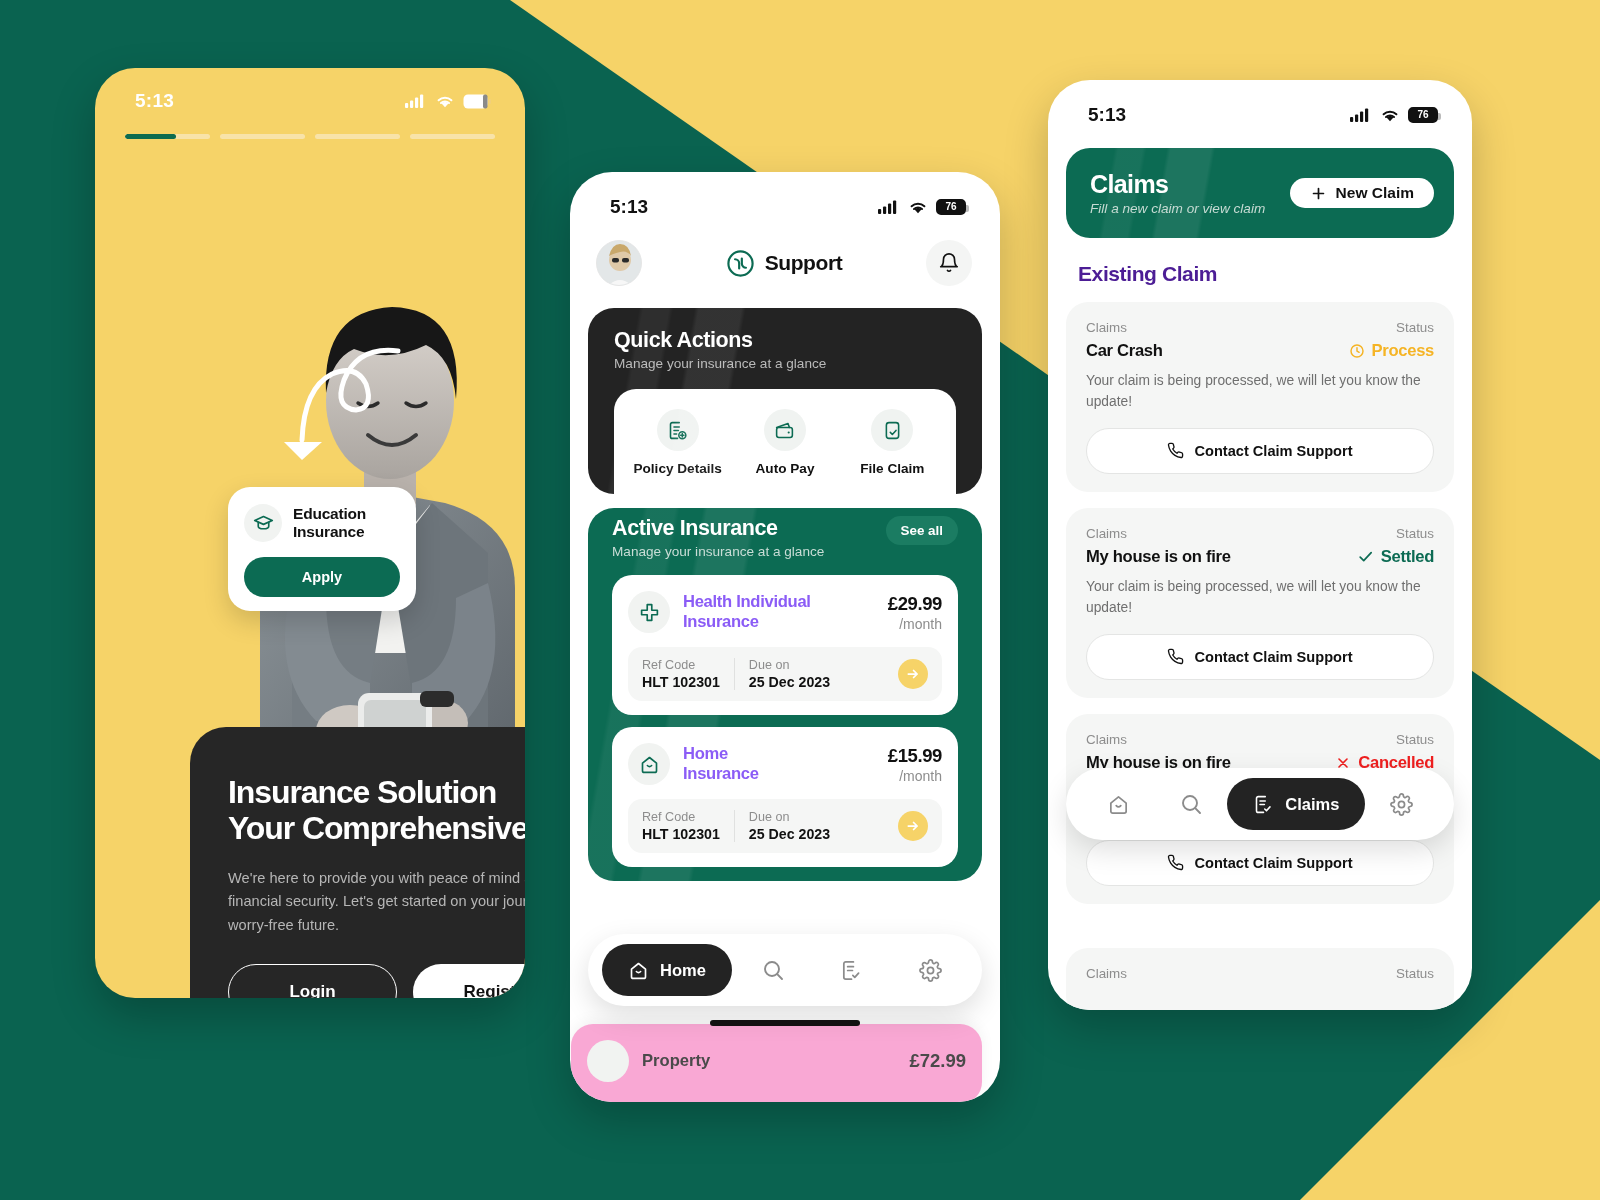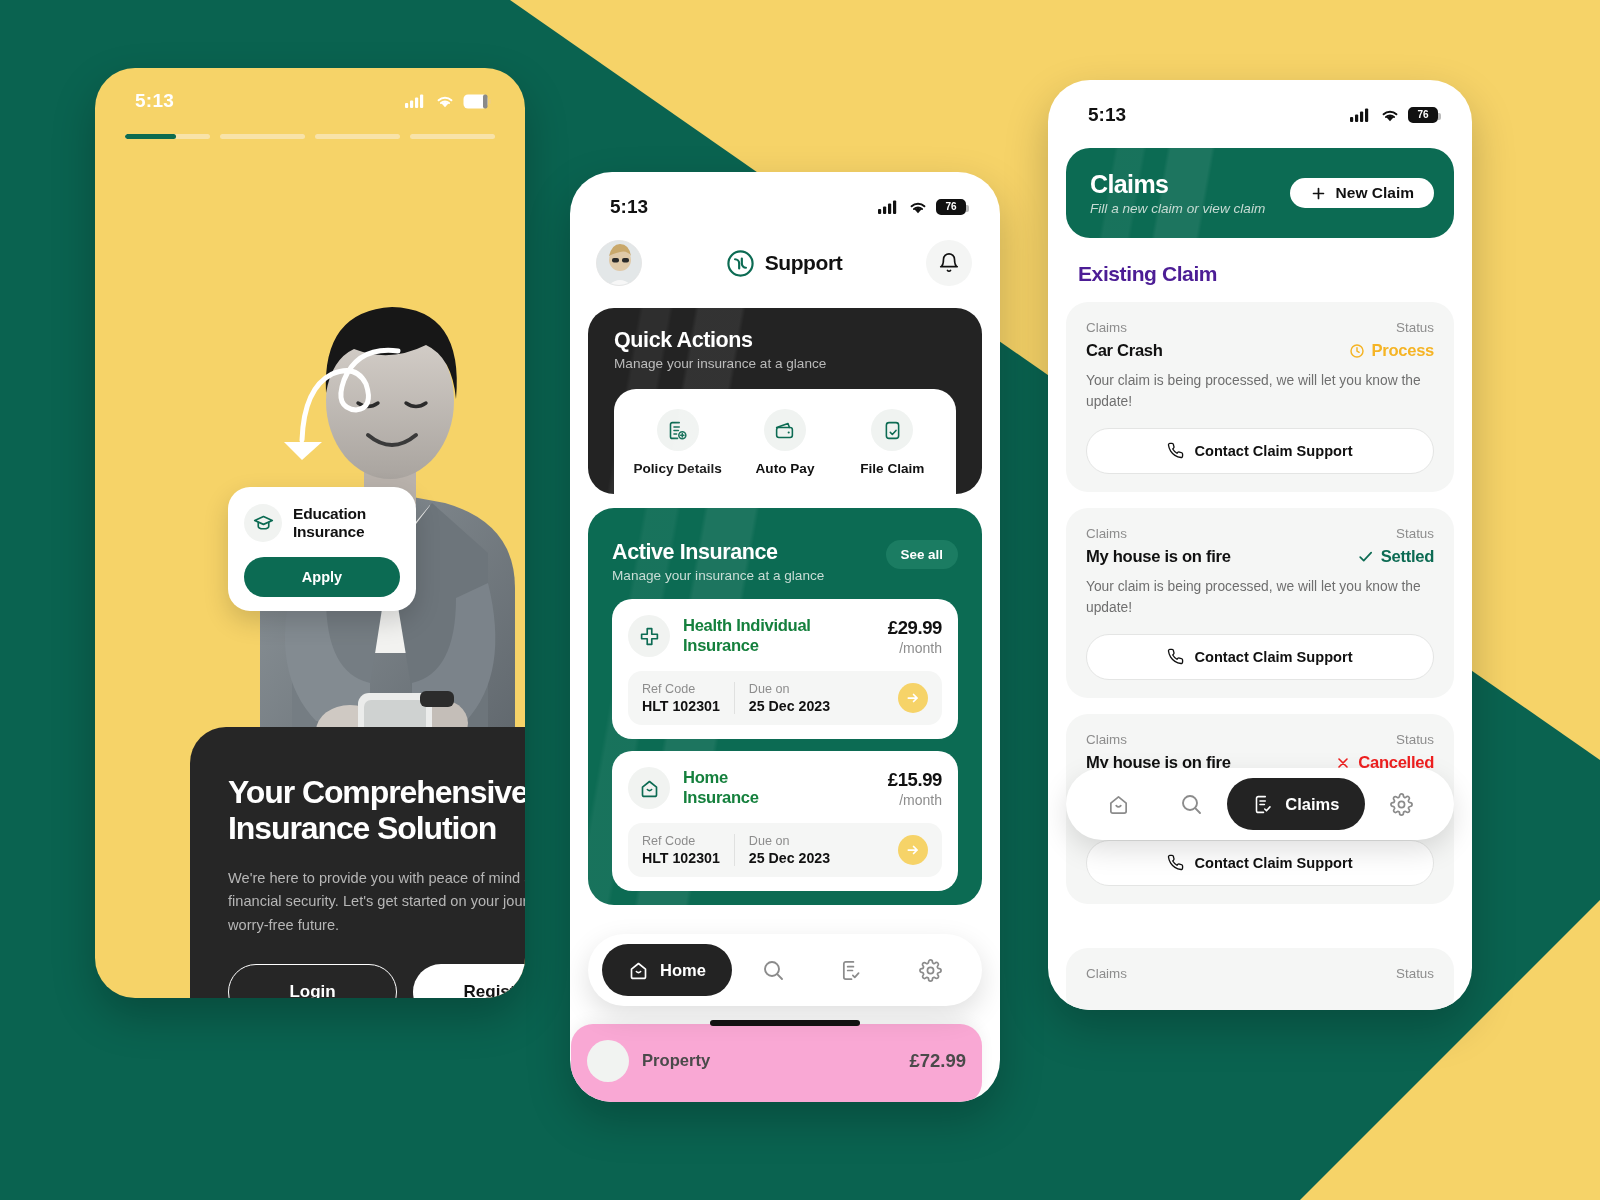--- a/index.html
+++ b/index.html
@@ -125,34 +125,34 @@
   .qa-inner{
     margin-top:18px; background:#fff; border-radius:22px 22px 0 0;
     padding:20px 10px 18px 10px; display:flex;
   }
   .qa-item{ flex:1;display:flex;flex-direction:column;align-items:center;gap:10px;cursor:pointer;}
   .qa-ic{ width:42px;height:42px;border-radius:50%;background:#f0f3f1;display:flex;align-items:center;justify-content:center;}
   .qa-l{ font-size:13.6px;font-weight:600;color:#111;}
 
   .ai-card{
     margin:14px 18px 0 18px; background:#0c6b53; border-radius:26px;
-    padding:32px 24px 14px 24px; position:relative; overflow:hidden;
+    padding:8px 24px 14px 24px; position:relative; overflow:hidden;
   }
   .ai-head{ display:flex;justify-content:space-between;align-items:flex-start; position:relative; z-index:2;}
   .ai-t{ font-size:21.5px;font-weight:800;color:#fff;letter-spacing:-.4px;}
   .ai-s{ font-size:13.6px;color:#c9ddd6;margin-top:3px;}
   .seeall{
     background:#15806440;border:none;color:#fff;font-family:inherit;
     font-size:13.4px;font-weight:700;border-radius:16px;padding:7px 15px;cursor:pointer;
     background-color:#1b7c62;
   }
   .pol{ background:#fff;border-radius:20px;margin-top:16px;padding:16px 16px 14px 16px; position:relative; z-index:2;}
   .pol-top{ display:flex;align-items:center;gap:13px;}
   .pol-ic{ width:42px;height:42px;border-radius:50%;background:#f1f3f1;display:flex;align-items:center;justify-content:center;flex:0 0 42px;}
-  .pol-name{ flex:1;font-size:16.6px;font-weight:700;color:#15803d;line-height:1.18;letter-spacing:-.3px;}
+  .pol-name{ flex:1;font-size:16.6px;font-weight:700;color:#8b5cf6;line-height:1.18;letter-spacing:-.3px;}
   .pol-price{ text-align:right;}
   .pol-price .amt{ font-size:18.5px;font-weight:800;color:#111;letter-spacing:-.4px;}
   .pol-price .per{ font-size:14px;color:#8d8d8d;margin-top:1px;}
   .pol-meta{
     margin-top:14px;background:#f5f6f5;border-radius:14px;padding:11px 14px;
     display:flex;align-items:center;gap:14px;
   }
   .meta-c{ }
   .meta-c .k{ font-size:12.6px;color:#8d8d8d;}
   .meta-c .v{ font-size:14.2px;font-weight:700;color:#111;margin-top:2px;}
@@ -330,22 +330,22 @@
       <div class="edu-title">
         <div>Education</div>
         <div>Insurance</div>
       </div>
     </div>
     <button class="edu-apply">Apply</button>
   </div>
 
   <div class="onb-card">
     <div class="onb-h1">
+      <div>Insurance Solution</div>
       <div>Your Comprehensive</div>
-      <div>Insurance Solution</div>
     </div>
     <p class="onb-p">We're here to provide you with peace of mind and financial security. Let's get started on your journey to a worry-free future.</p>
     <div class="onb-btns">
       <button class="btn-login">Login</button>
       <button class="btn-register">Register</button>
     </div>
 
   </div>
 </div>
 

